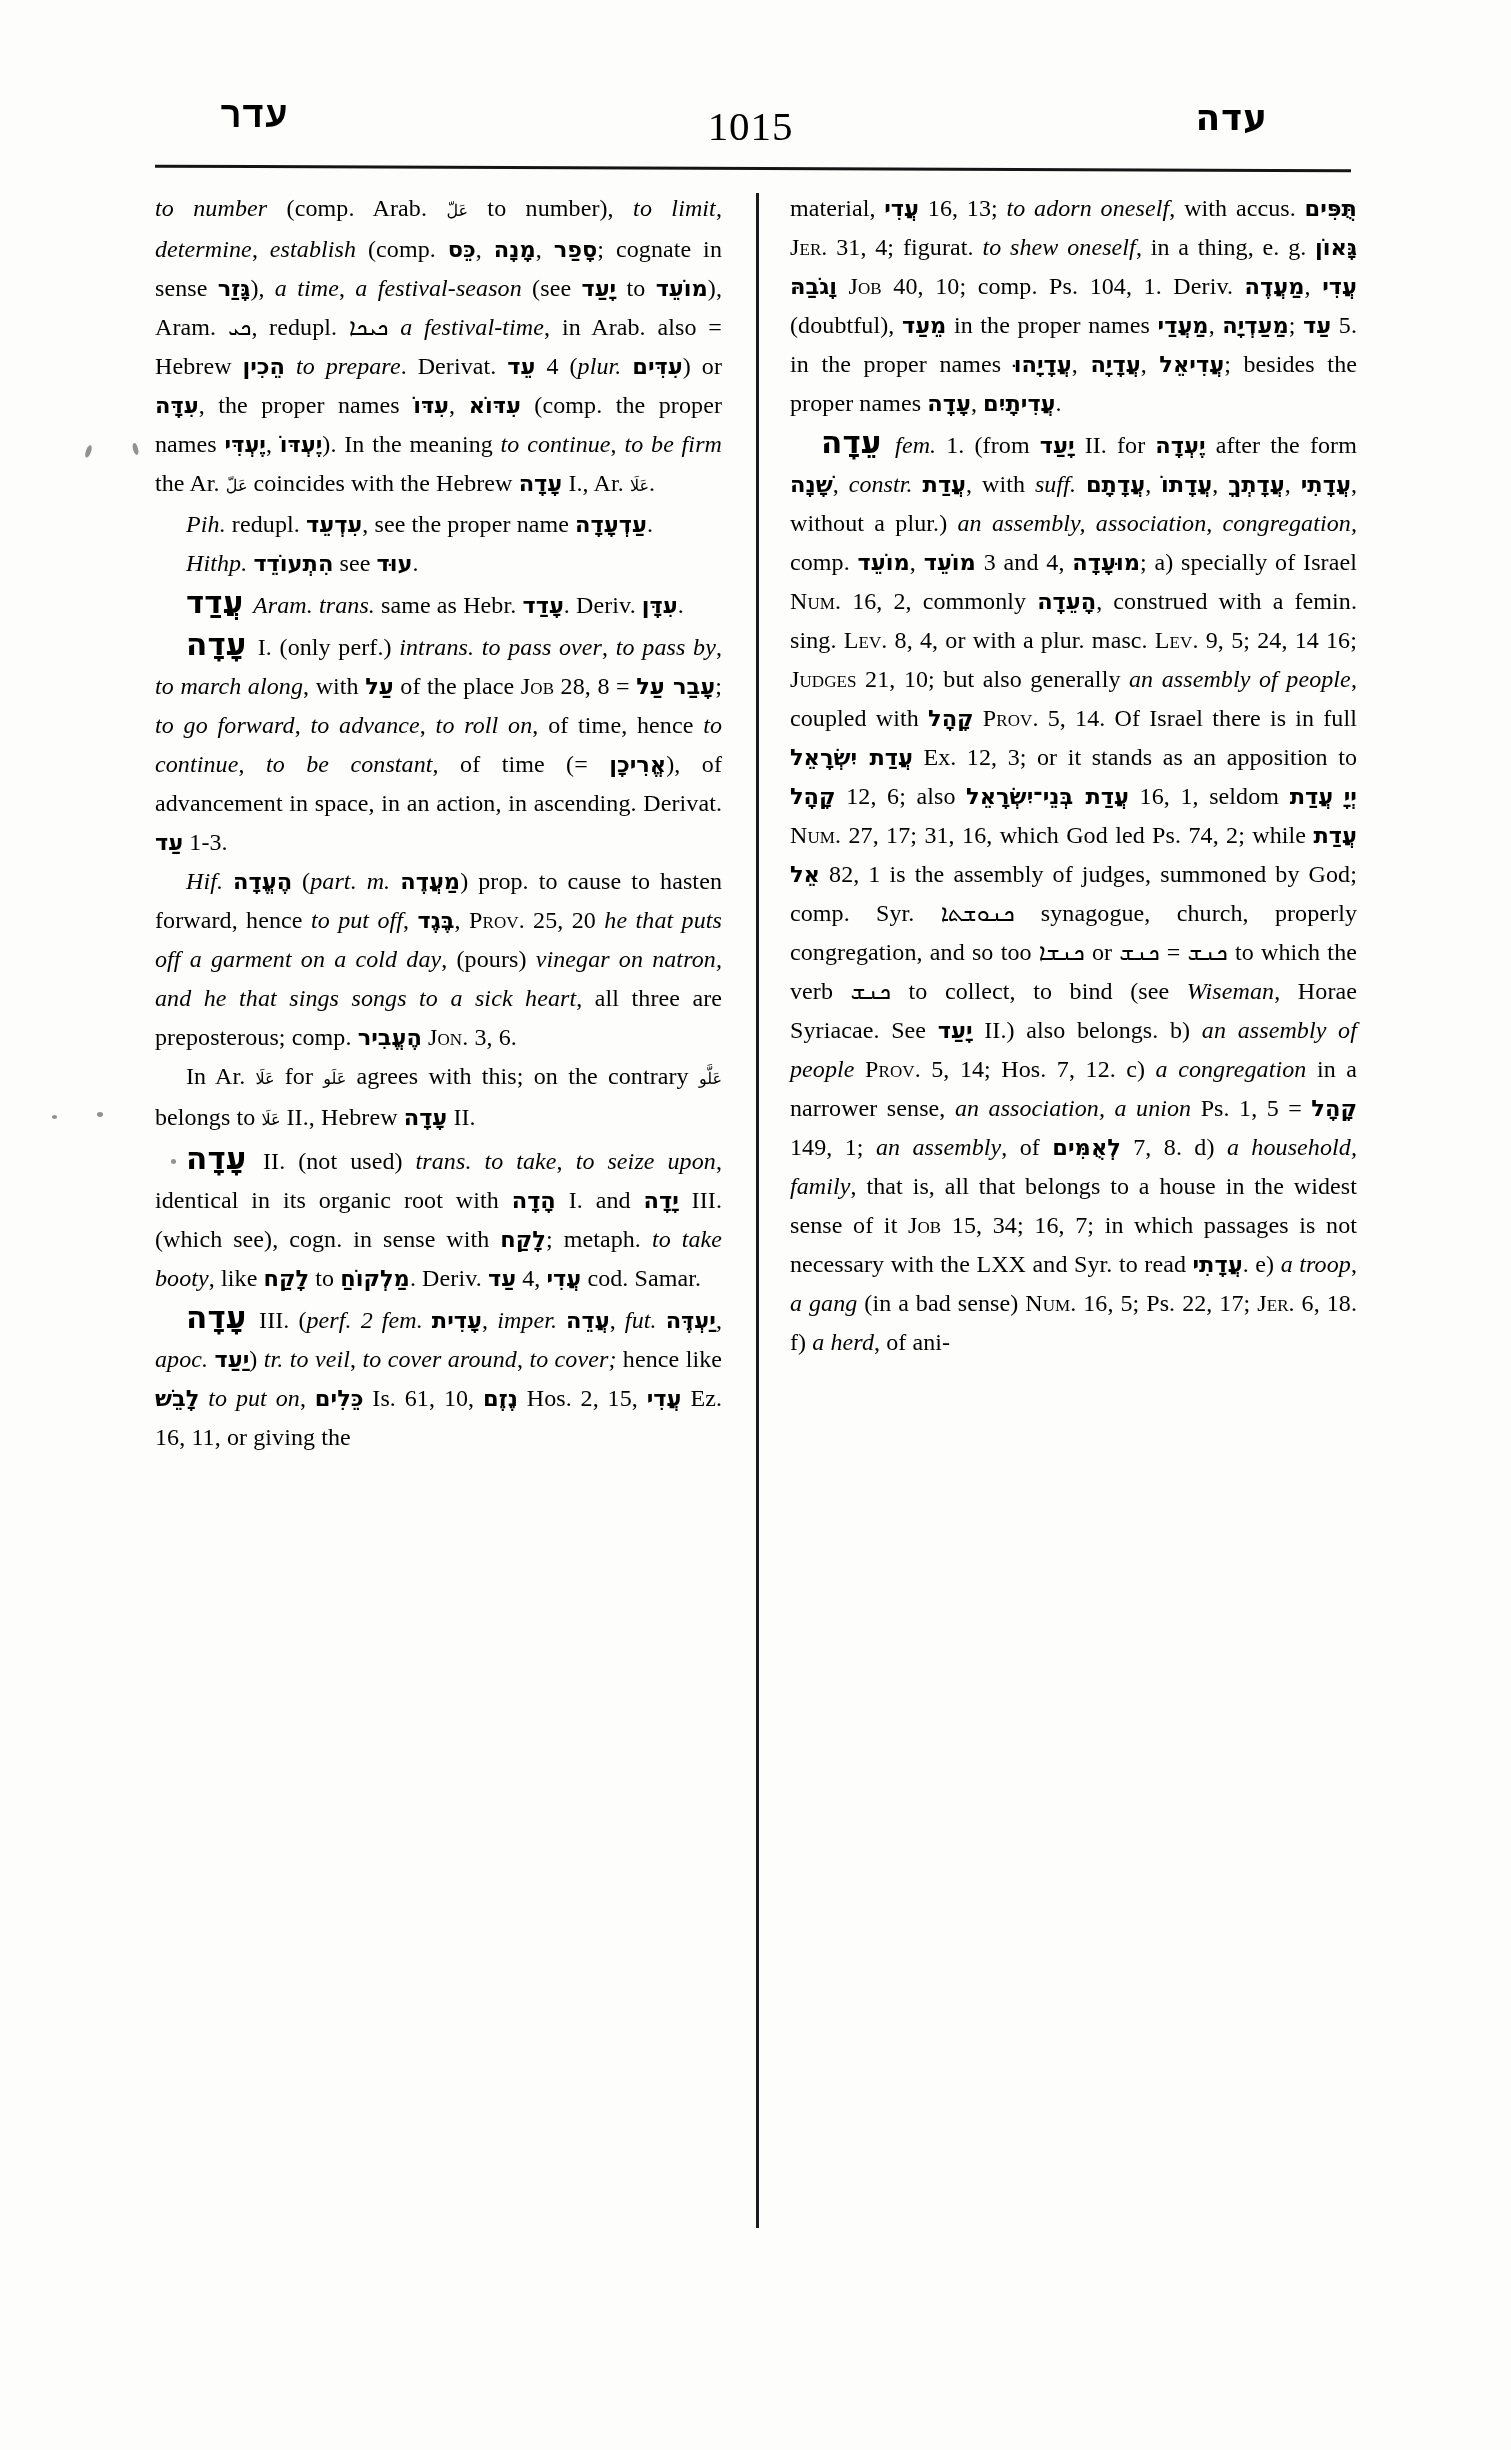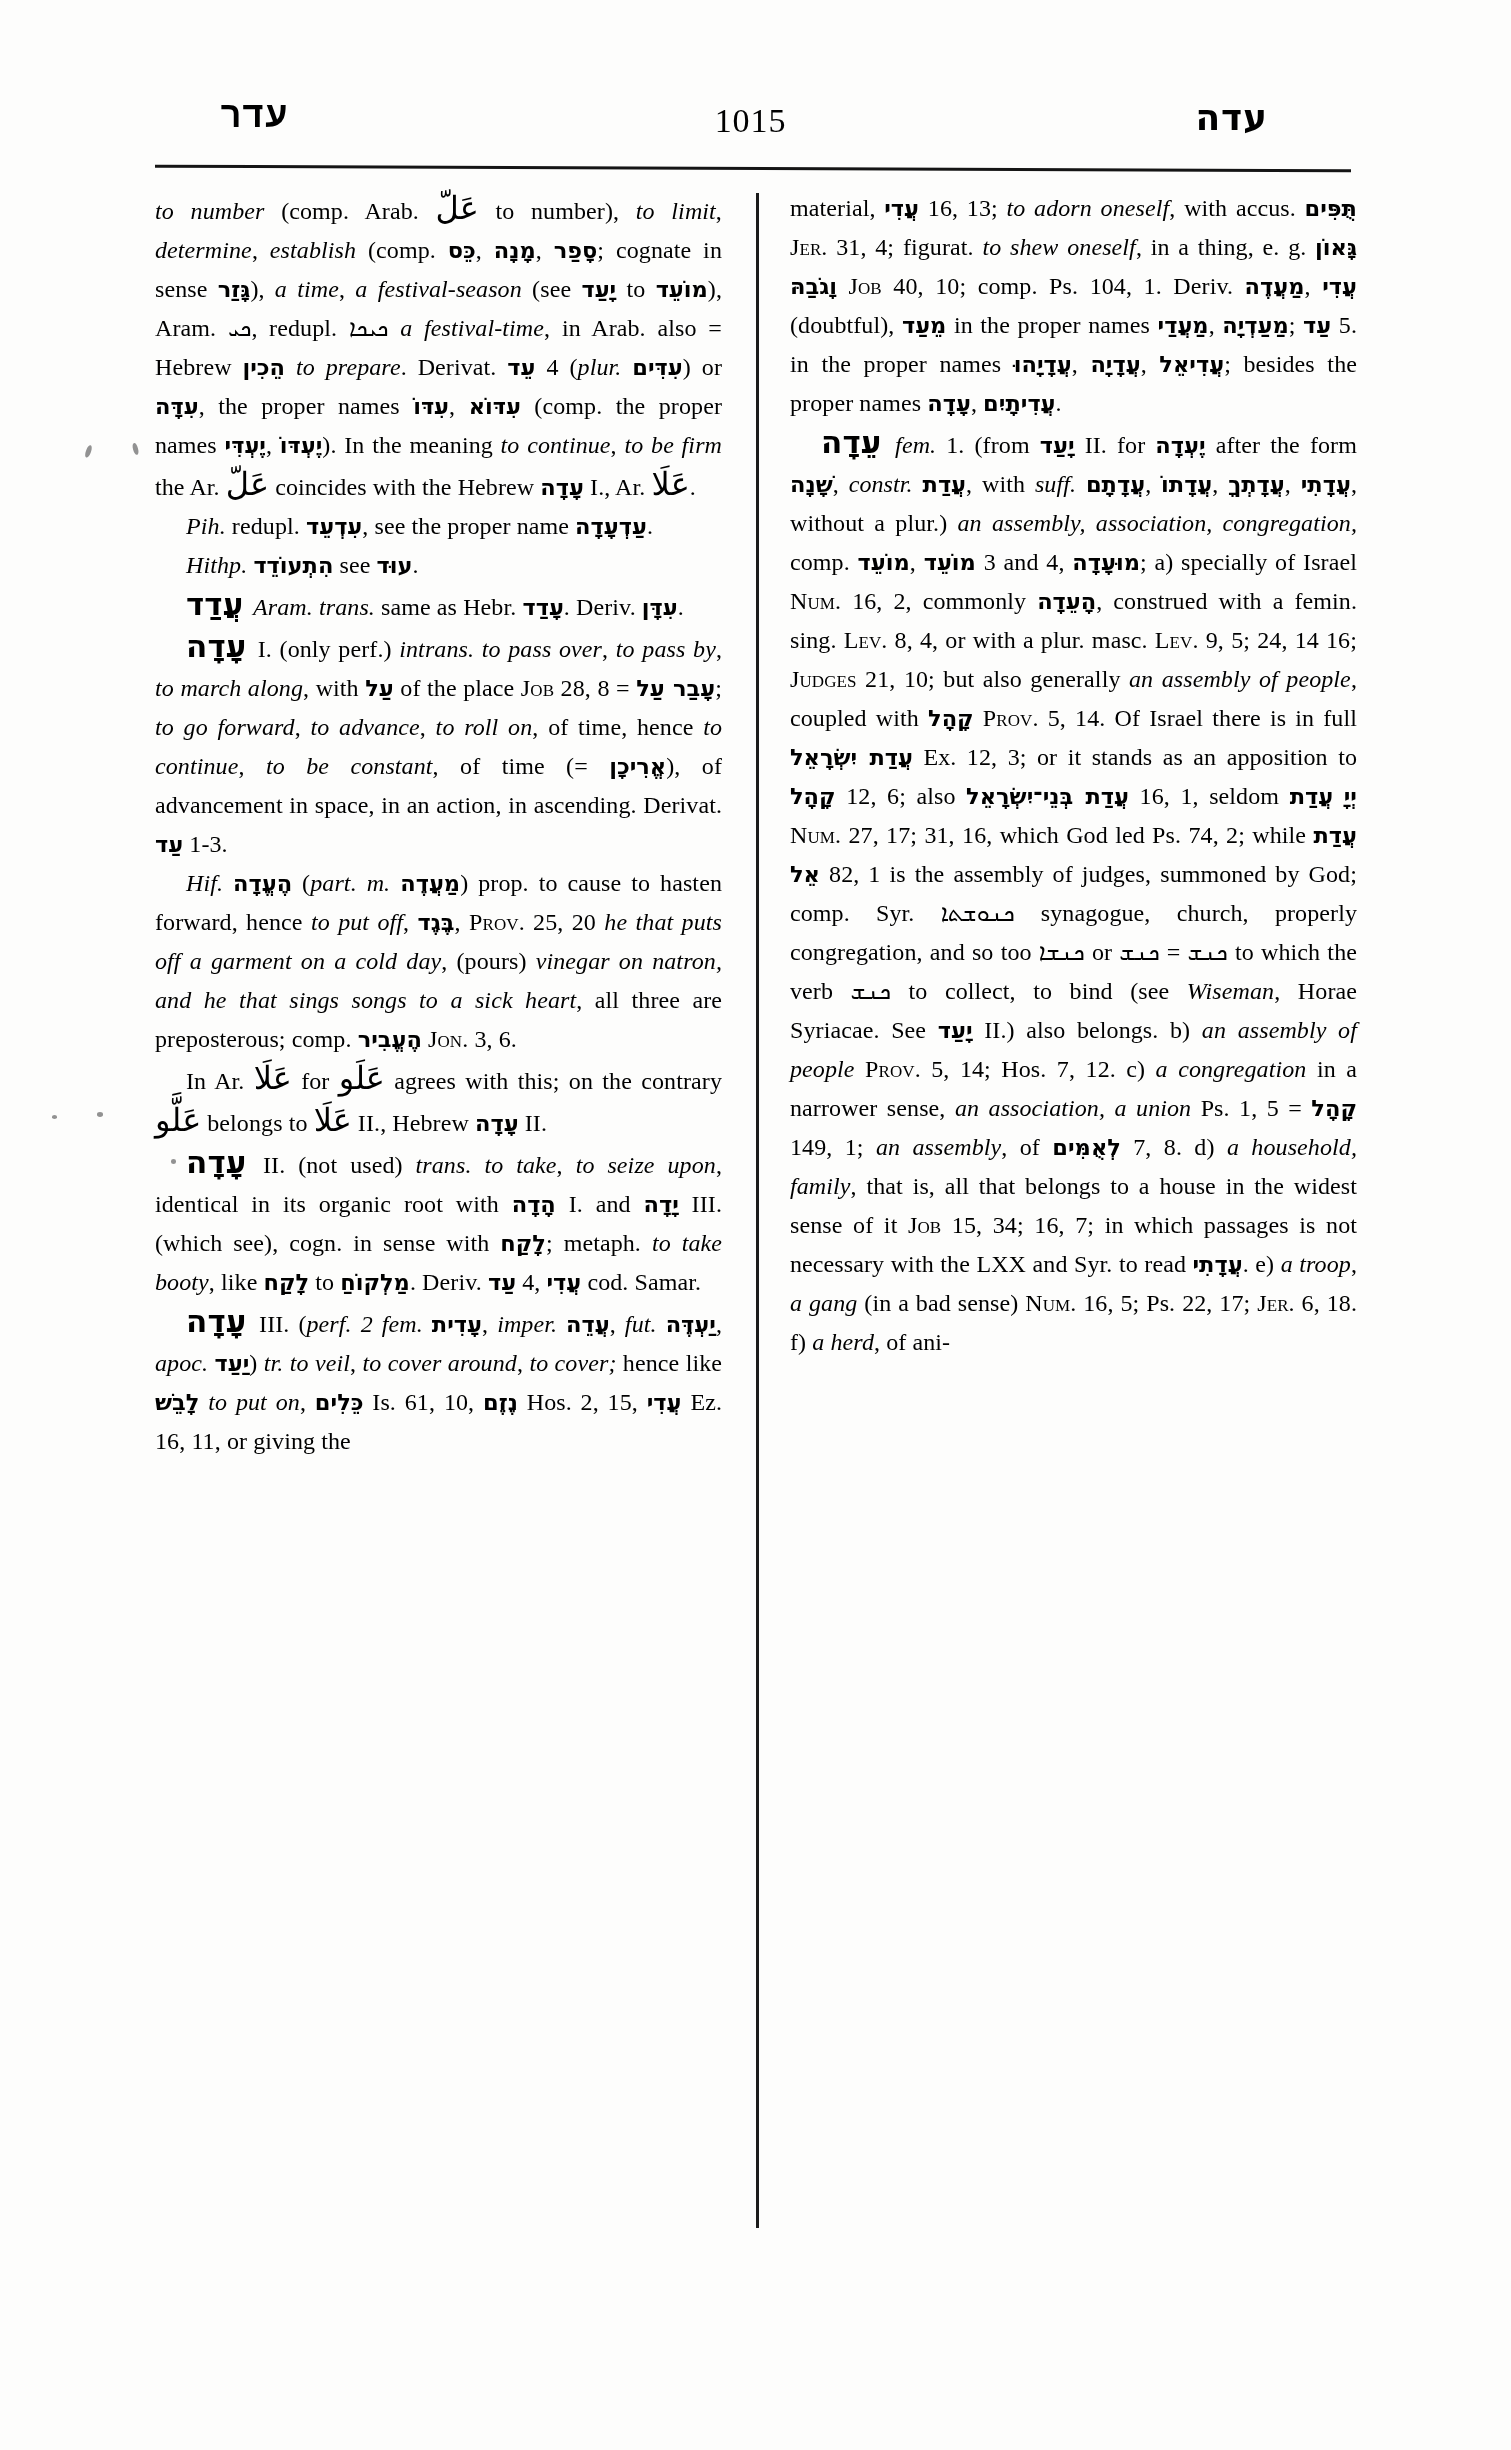--- a/index.html
+++ b/index.html
@@ -40,21 +40,21 @@
     font-weight: 700;
     font-family: Liberation Mono, monospace;
     direction: rtl;
     letter-spacing: 0.9px;
   }
   .runhead-page {
     position: absolute;
     left: 0; right: 0;
     top: 5.4px;
     text-align: center;
-    font-size: 34px;
+    font-size: 41px;
     letter-spacing: 0.9px;
   }
   .runhead-right {
     position: absolute;
     right: 76px;
     top: 0px;
     font-size: 36px;
     font-weight: 700;
     font-family: "DejaVu Sans", sans-serif;
     direction: rtl;
@@ -123,21 +123,21 @@
   .hebbig {
     font-family: "DejaVu Sans", sans-serif;
     font-size: 31px;
     font-weight: 700;
     direction: rtl;
     unicode-bidi: isolate;
     padding-right: 3.6px;
   }
   .ar {
     font-family: Liberation Sans, sans-serif;
-    font-size: 32px;
+    font-size: 16px;
     direction: rtl;
     unicode-bidi: isolate;
   }
   .syr {
     font-family: "DejaVu Sans", sans-serif;
     font-size: 23.4px;
     direction: rtl;
     unicode-bidi: isolate;
   }
 

